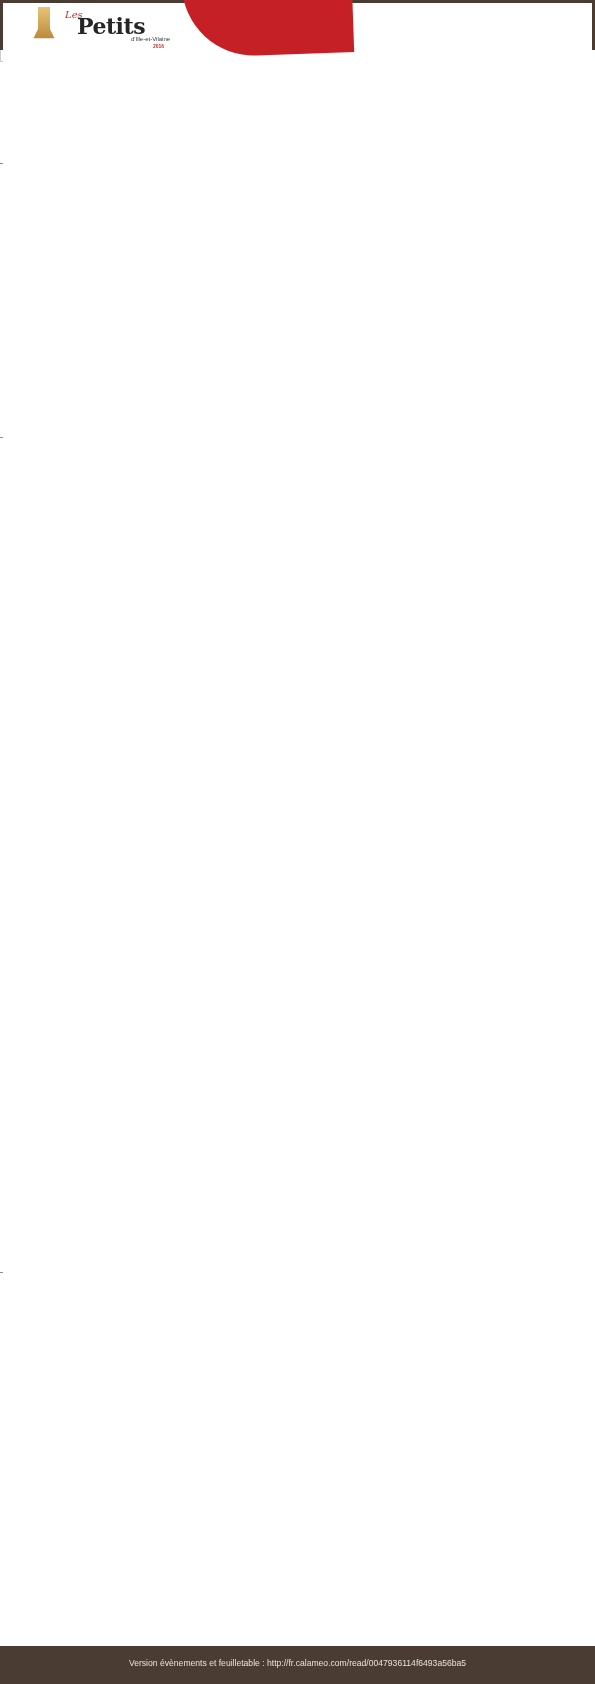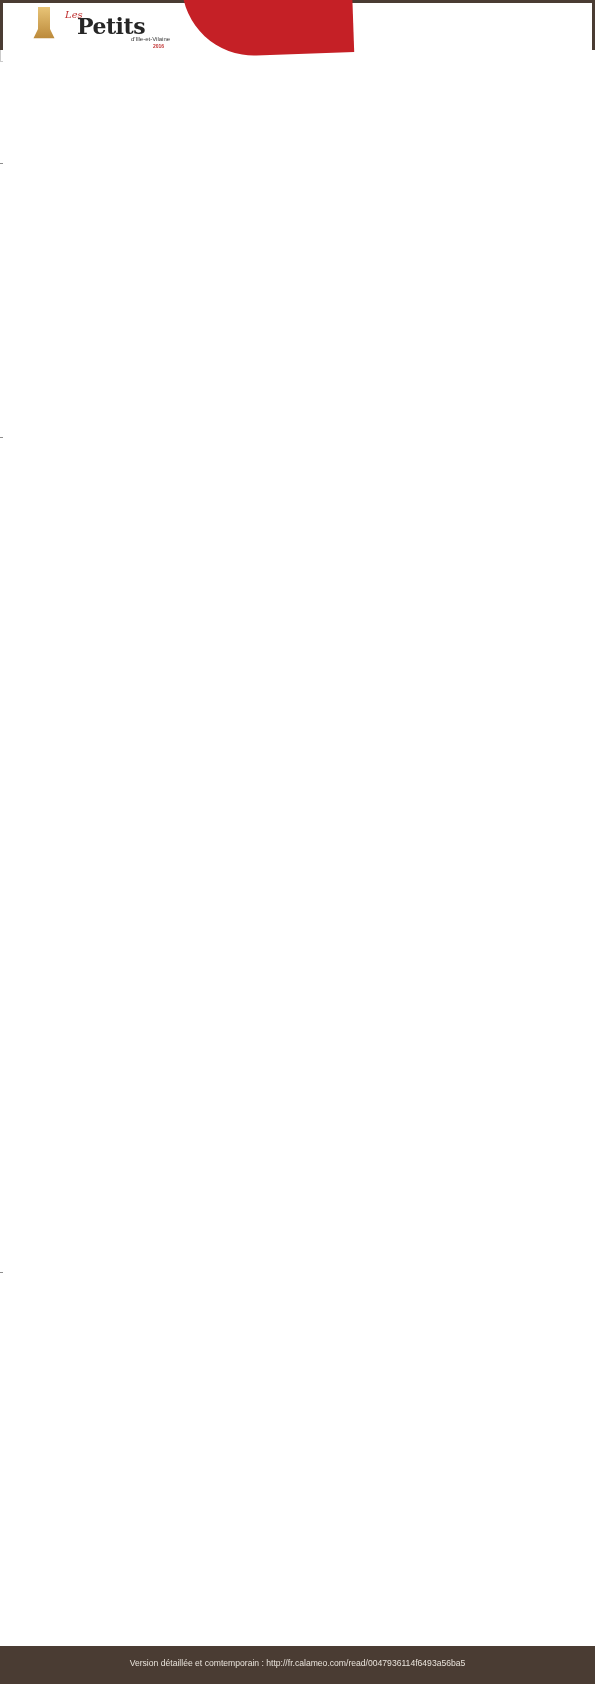--- a/index.html
+++ b/index.html
@@ -495,14 +495,14 @@
     <div class="trophy"></div>
     <div class="os1">Les</div>
     <div class="os2">Petits</div>
     <div class="os3">d'Ille-et-Vilaine</div>
     <div class="os4">2016</div>
 
   </div>
 </div>
 
 <div class="footer">
-  <span>Version détaillée et comtemporain : http://fr.calameo.com/read/0047936114f6493a56ba5</span>
+  <span>Version évènements et feuilletable : http://fr.calameo.com/read/0047936114f6493a56ba5</span>
 </div>
 
 </body></html>

